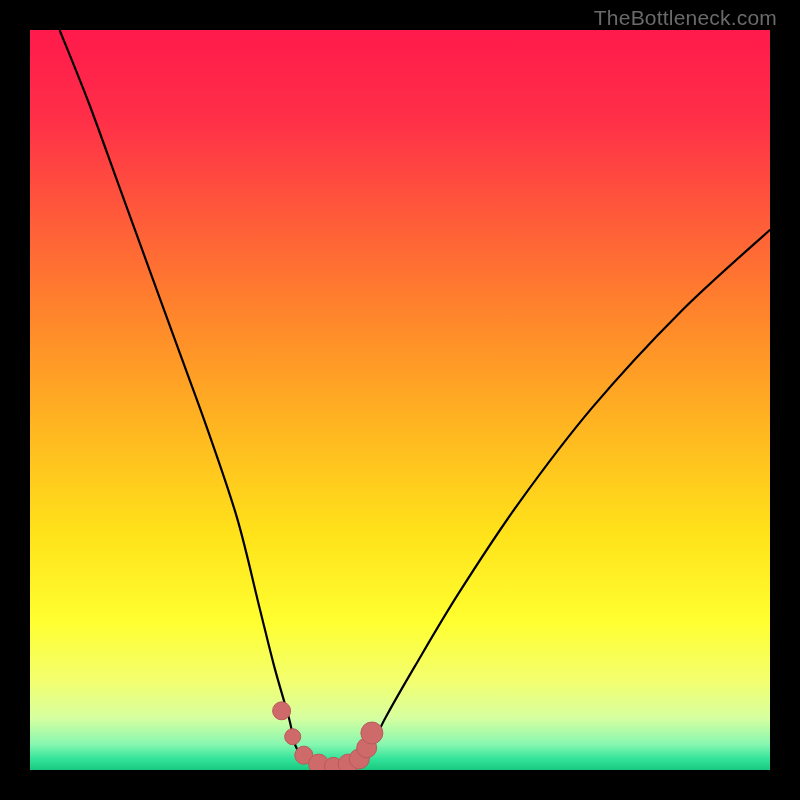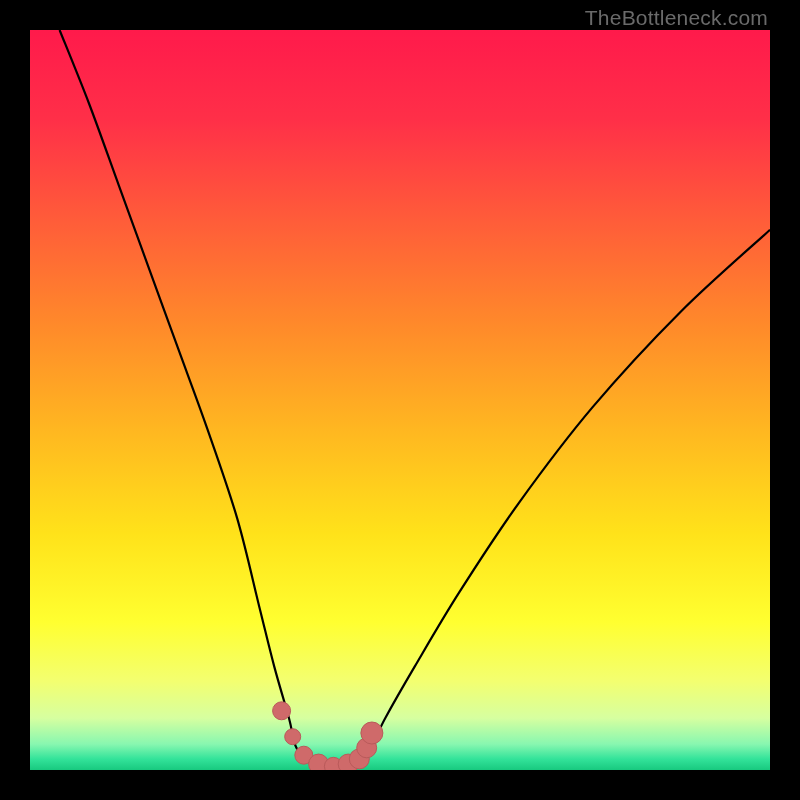--- a/index.html
+++ b/index.html
@@ -29,21 +29,21 @@
   .curve-layer {
     position: absolute;
     left: 0;
     top: 0;
     width: 740px;
     height: 740px;
   }
   .watermark {
     position: absolute;
     top: 6px;
-    right: 32px;
+    right: 23px;
     color: #6a6a6a;
     font-size: 21px;
     font-weight: 500;
     letter-spacing: 0.2px;
   }
 </style>
 </head>
 <body>
 
 <div class="frame">

